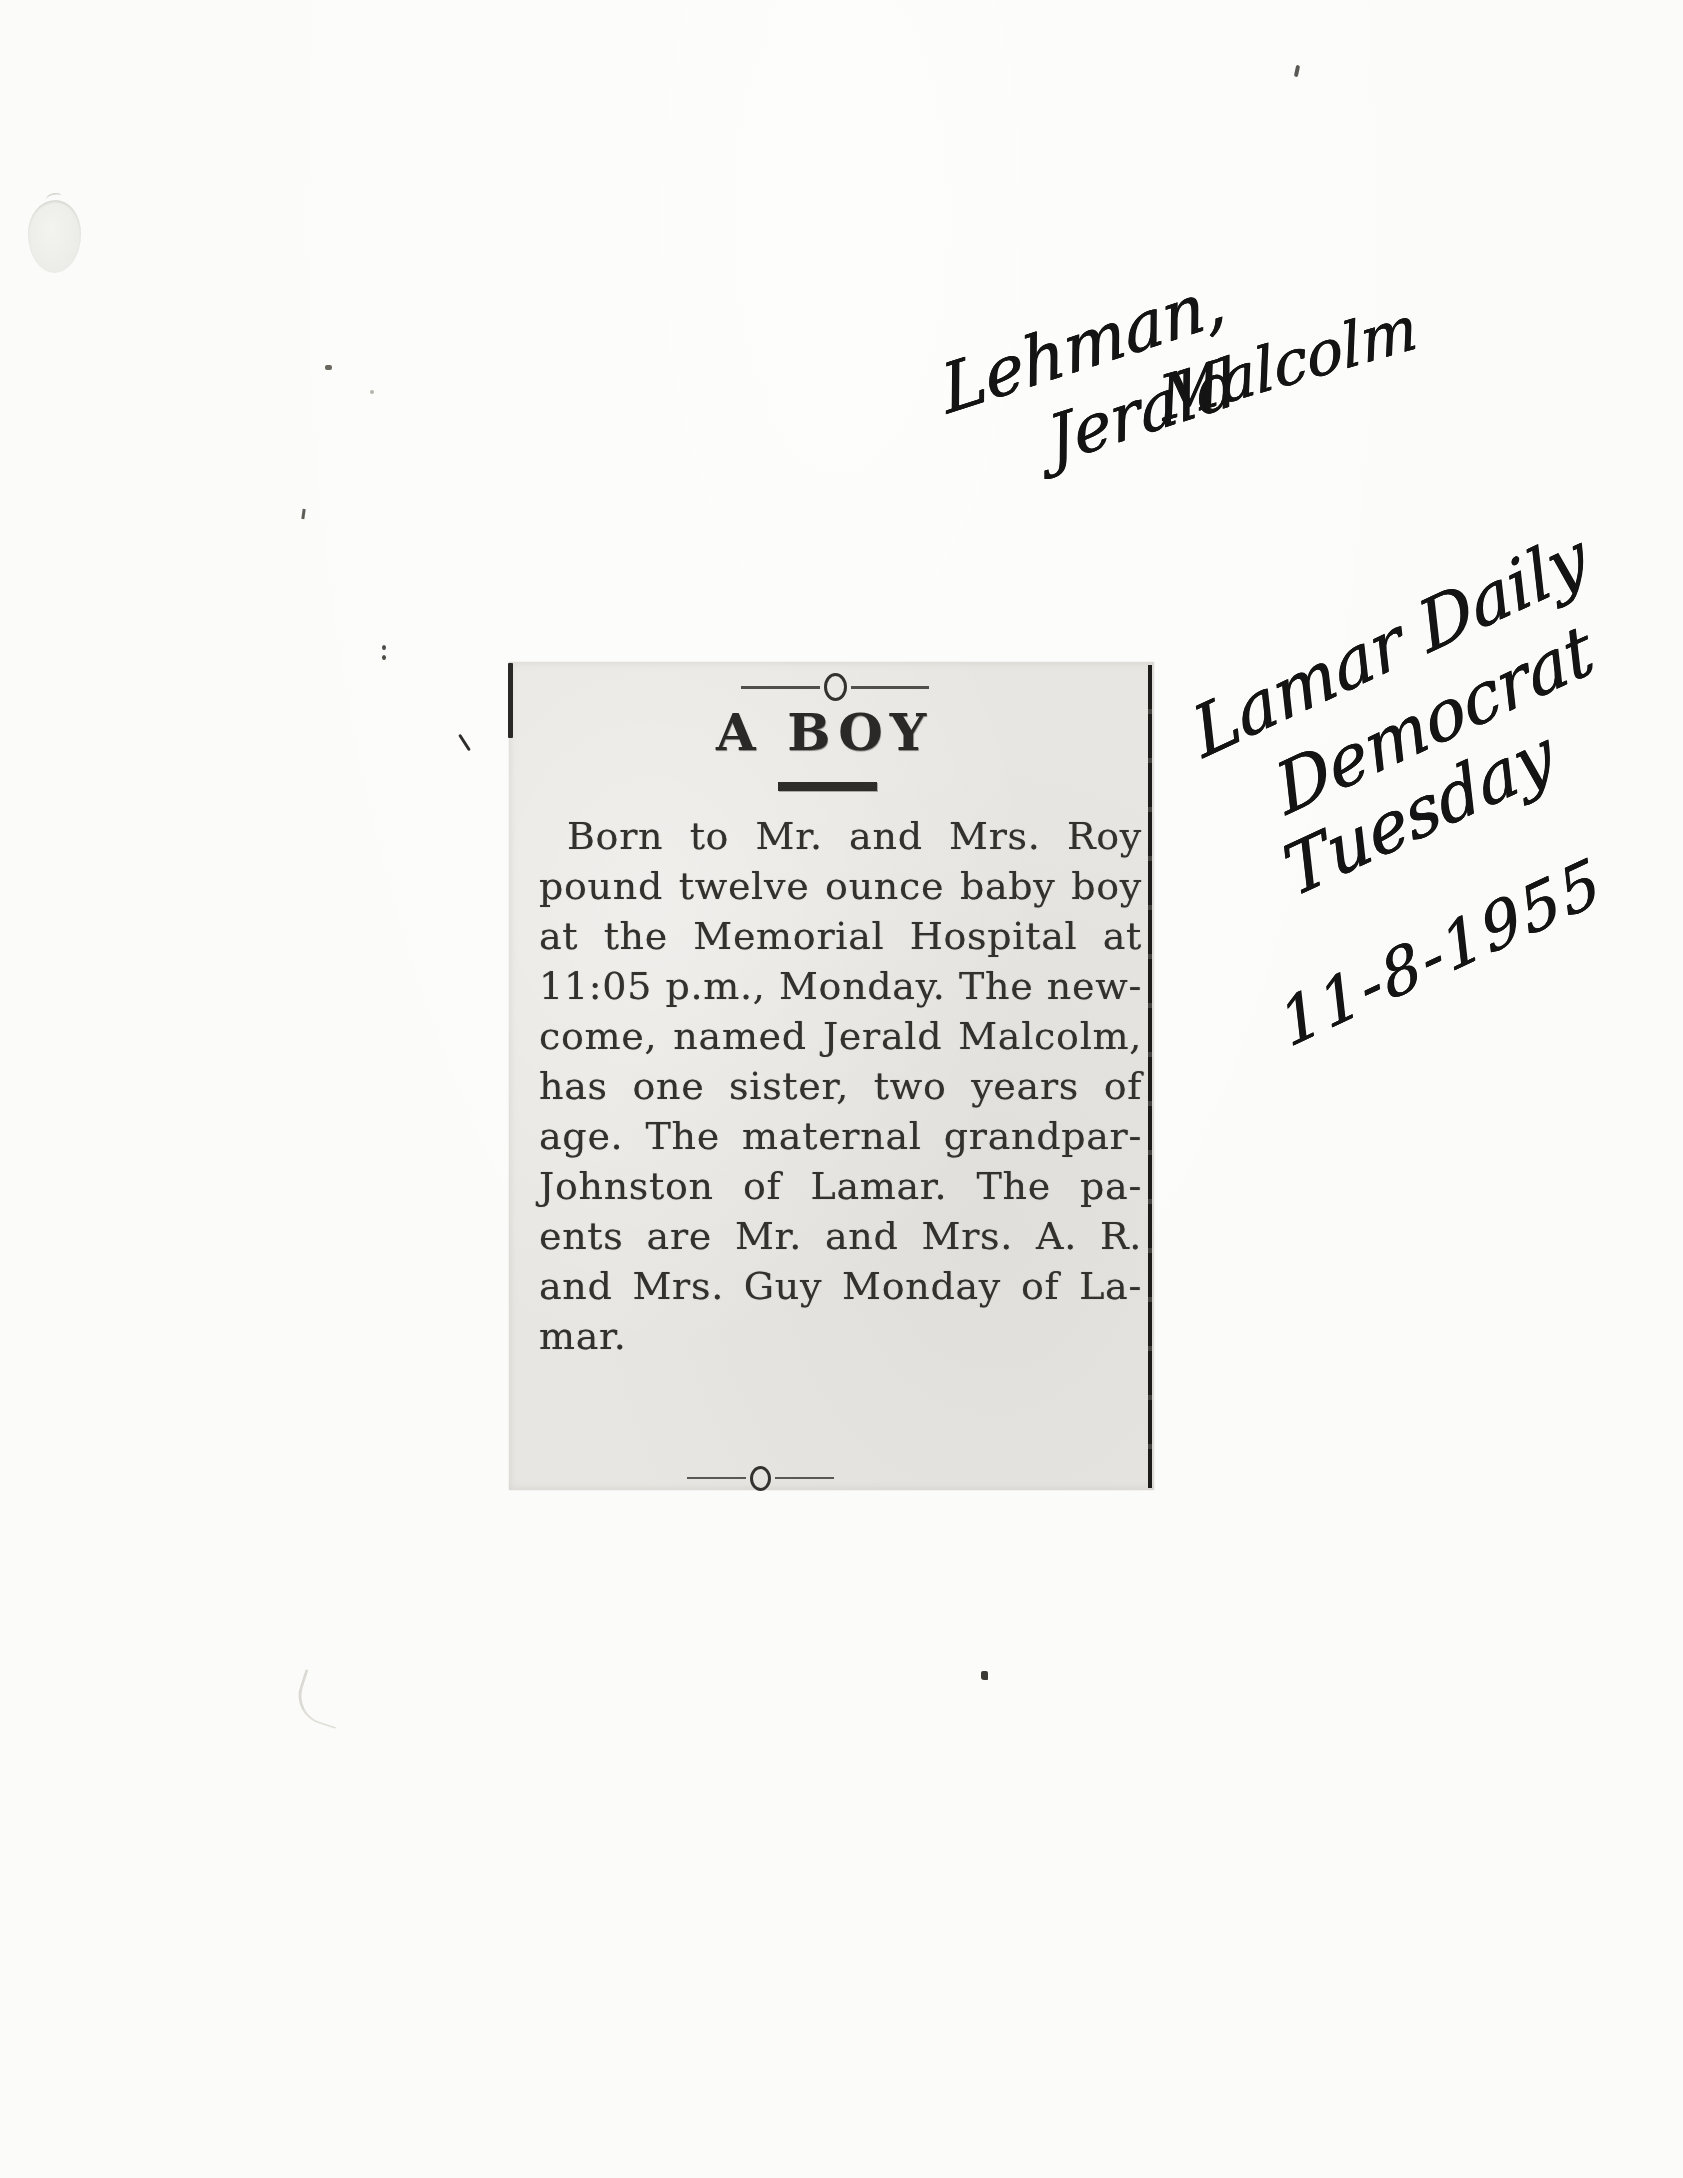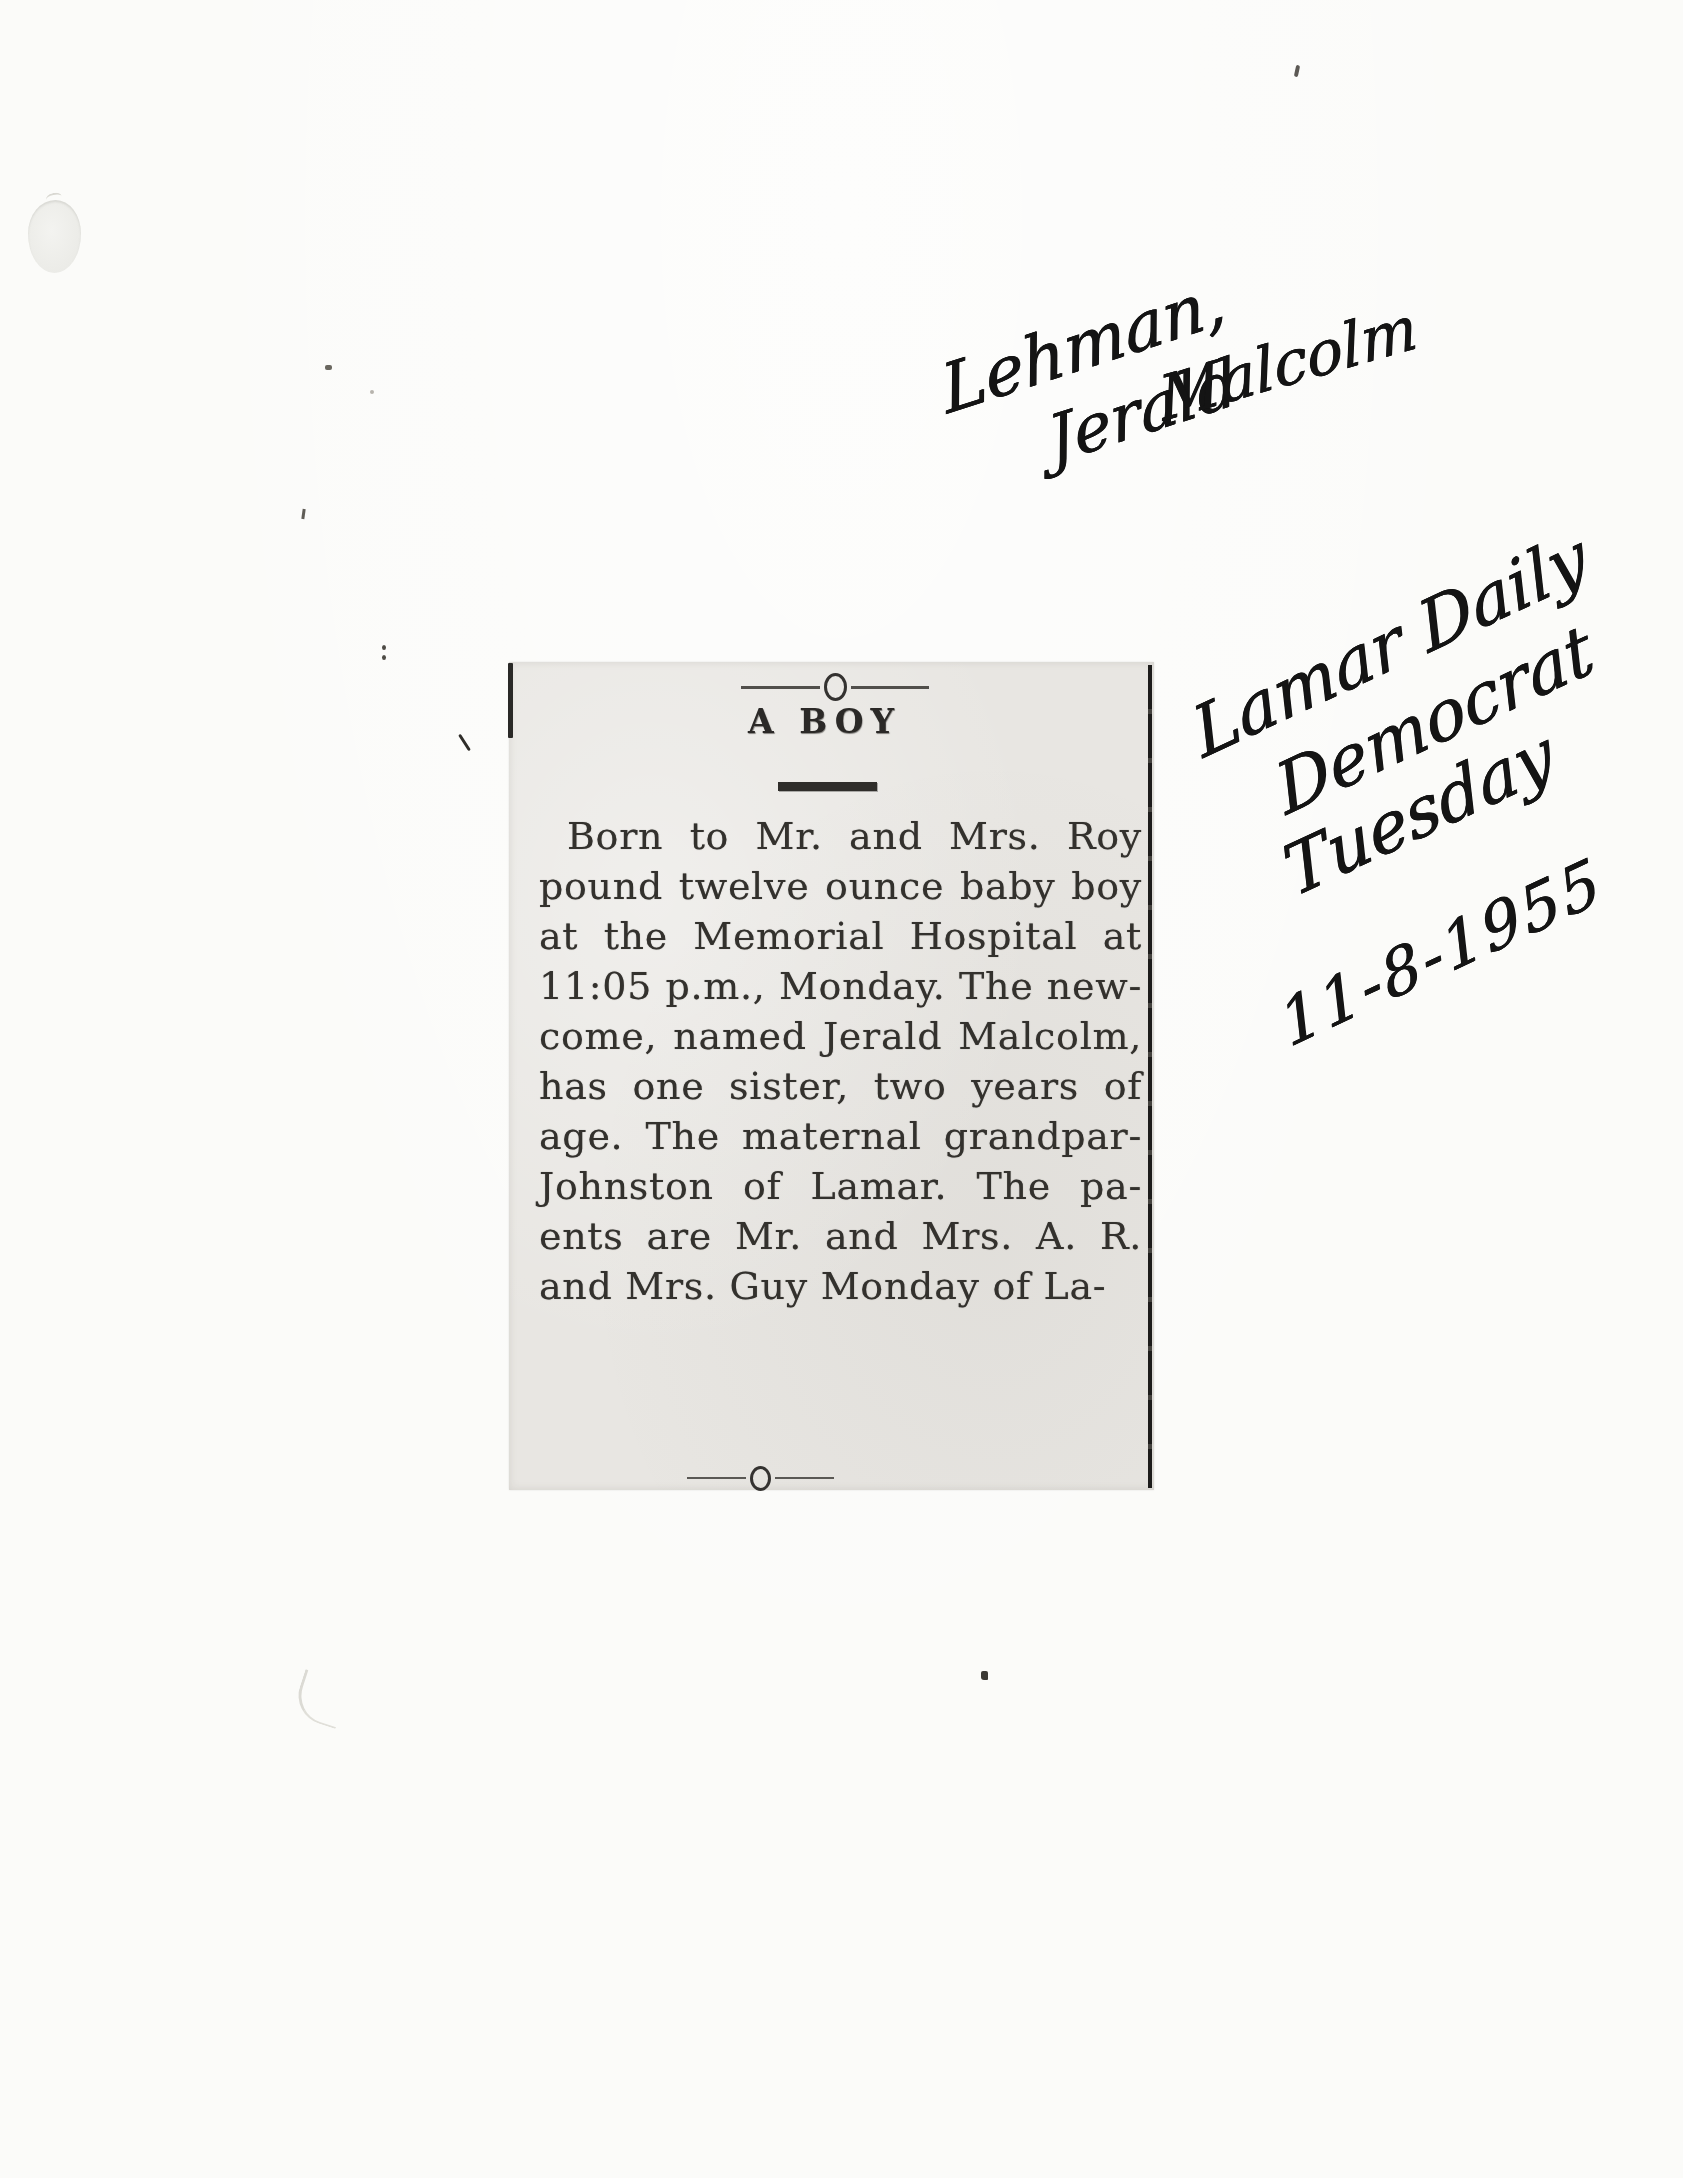--- a/index.html
+++ b/index.html
@@ -86,21 +86,21 @@
   }
   .ornament.top    { left: 232px; top: 12px;  width: 188px; height: 26px; }
   .ornament.bottom { left: 178px; top: 804px; width: 147px; height: 24px; }
   .ornament.bottom .bar  { height: 2px; background: #5a5854; }
   .ornament.bottom .ring { width: 15px; height: 19px; border-width: 3px; }
 
   .headline {
     position: absolute; left: 0; right: 14px; top: 40px; margin: 0;
     text-align: center;
     font-family: "DejaVu Serif", serif;
-    font-size: 33px; font-weight: bold;
+    font-size: 51px; font-weight: bold;
     letter-spacing: 7px;
     color: #2b2927;
     text-shadow: 0.6px 0.6px 0.9px rgba(43,41,39,0.55);
   }
   .headline-rule {
     position: absolute; left: 269px; top: 120px; width: 99px; height: 9px;
     background: #2f2d2a;
     box-shadow: 1px 1px 0 rgba(47,45,42,0.35);
   }
   .article {
@@ -161,20 +161,21 @@
         <div class="article-line">Born to Mr. and Mrs. Roy</div>
         <div class="article-line">pound twelve ounce baby boy</div>
         <div class="article-line">at the Memorial Hospital at</div>
         <div class="article-line">11:05 p.m., Monday. The new-</div>
         <div class="article-line">come, named Jerald Malcolm,</div>
         <div class="article-line">has one sister, two years of</div>
         <div class="article-line">age. The maternal grandpar-</div>
         <div class="article-line">Johnston of Lamar. The pa-</div>
         <div class="article-line">ents are  Mr. and Mrs. A. R.</div>
         <div class="article-line">and Mrs. Guy Monday of La-</div>
+        <div class="article-line">mar.</div>
       </div>
 
     <div class="ornament bottom">
       <span class="bar"></span>
       <span class="ring"></span>
       <span class="bar"></span>
     </div>
   </div>
 
 </div>

